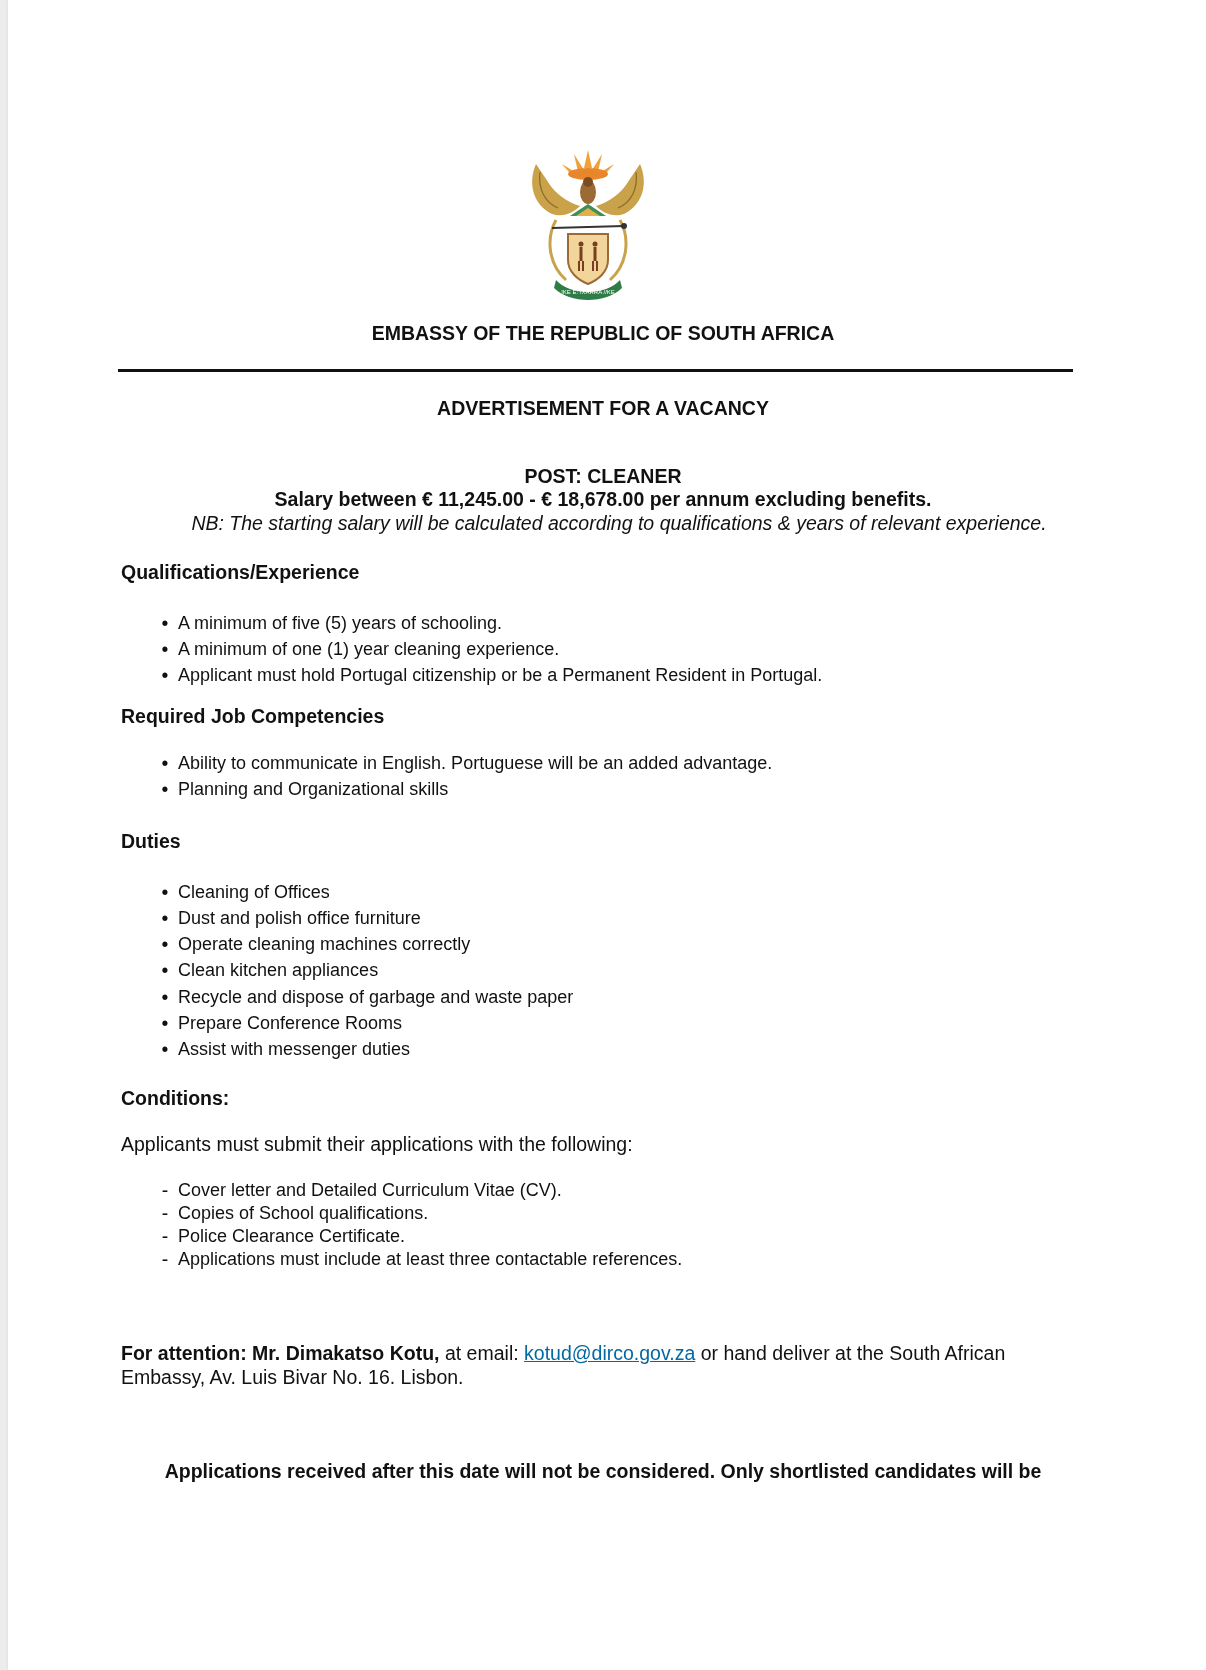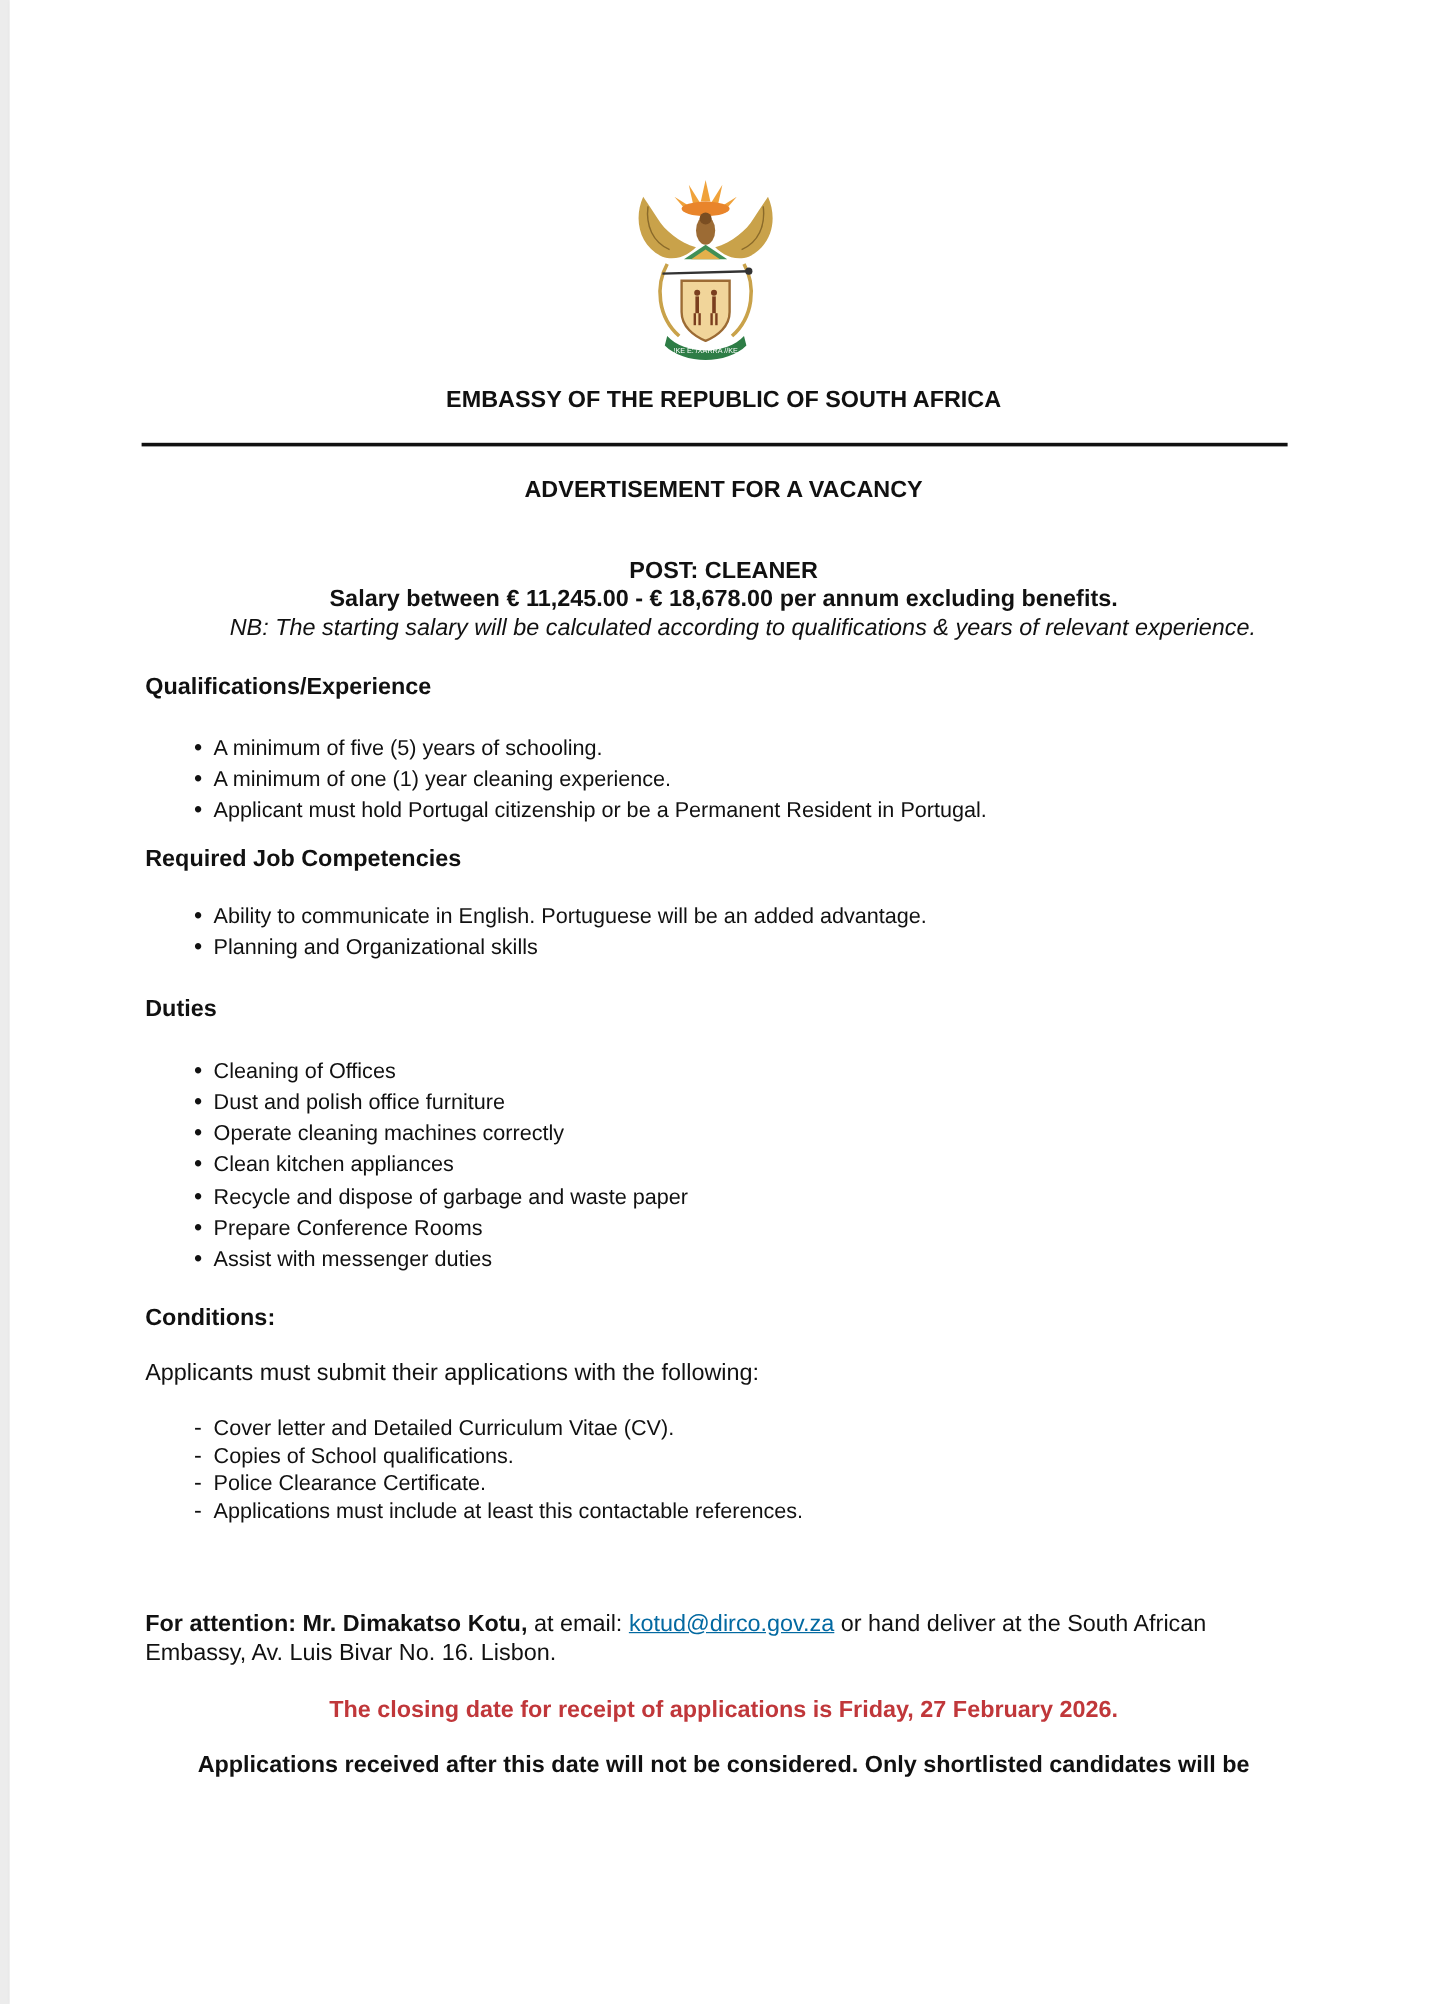--- a/index.html
+++ b/index.html
@@ -197,25 +197,24 @@
     <div class="bullet-row" style="top:1201px;">
       <span class="bullet-mark">-</span>
       <span class="bullet-text">Copies of School qualifications.</span>
     </div>
     <div class="bullet-row" style="top:1224px;">
       <span class="bullet-mark">-</span>
       <span class="bullet-text">Police Clearance Certificate.</span>
     </div>
     <div class="bullet-row" style="top:1247px;">
       <span class="bullet-mark">-</span>
-      <span class="bullet-text">Applications must include at least this contactable references.</span>
+      <span class="bullet-text">Applications must include at least three contactable references.</span>
     </div>
   </div>
 
   <div class="abs t" style="left:113px; top:1341px;">
     <span class="b">For attention: Mr. Dimakatso Kotu,</span><span> at email: </span><a class="link">kotud@dirco.gov.za</a><span> or hand deliver at the South African</span>
   </div>
   <div class="abs t" style="left:113px; top:1365px;">Embassy, Av. Luis Bivar No. 16. Lisbon.</div>
 
-  <div class="abs center t b red" style="top:1413px;">The closing date for receipt of applications is Friday, 27 February 2026.</div>
   <div class="abs center t b" style="top:1459px;">Applications received after this date will not be considered. Only shortlisted candidates will be</div>
 
 </div>
 
 </body></html>

